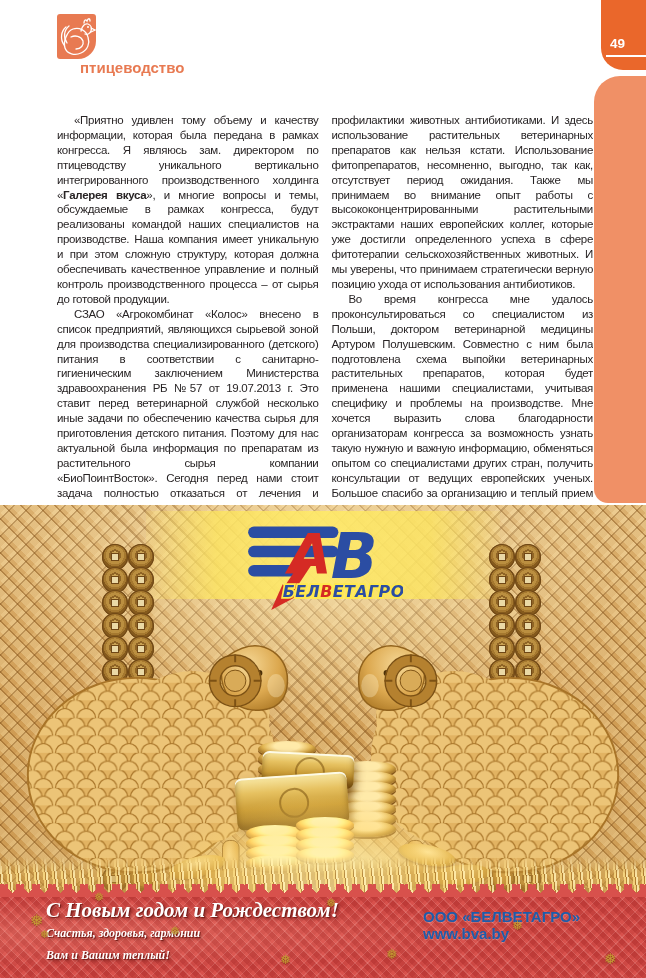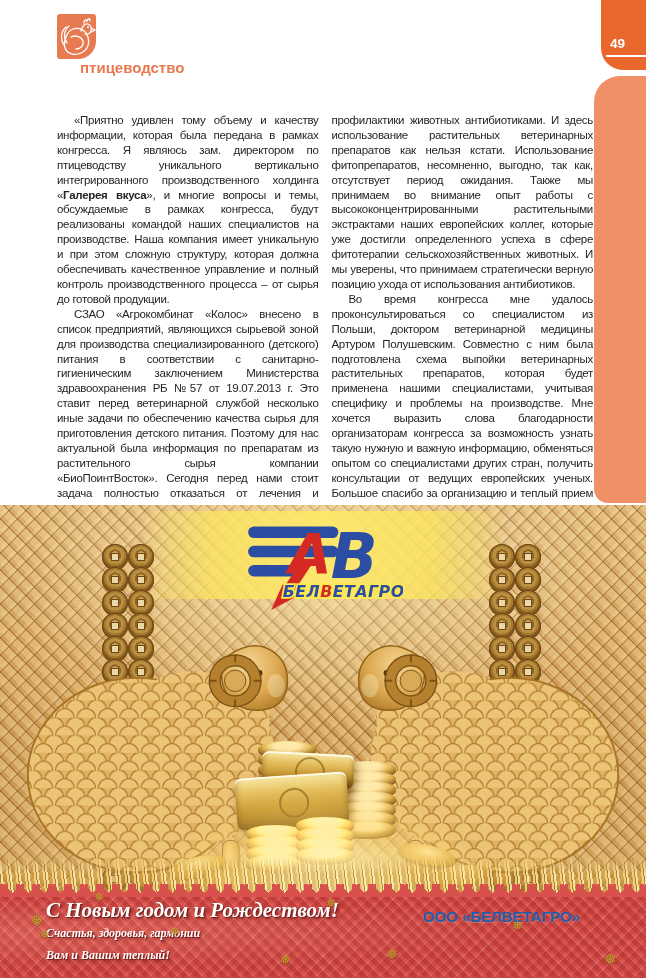--- a/index.html
+++ b/index.html
@@ -312,20 +312,21 @@
     <div class="straw"></div>
     <div class="banner">
       <div class="banner-body">
         <div class="greeting">
           <div class="greet-1">С Новым годом и Рождеством!</div>
           <div class="greet-2">Счастья, здоровья, гармонии</div>
           <div class="greet-3">Вам и Вашим теплый!</div>
         </div>
         <div class="contacts">
           <div>ООО «БЕЛВЕТАГРО»</div>
+          <div>www.bva.by</div>
         </div>
       </div>
       <div class="fringe"></div>
     </div>
 
     <span class="snowflake" style="left:30px;top:408px;font-size:16px">❅</span>
     <span class="snowflake" style="left:40px;top:424px;font-size:11px">❅</span>
     <span class="snowflake" style="left:94px;top:386px;font-size:12px">❅</span>
     <span class="snowflake" style="left:170px;top:420px;font-size:12px">❅</span>
     <span class="snowflake" style="left:280px;top:448px;font-size:13px">❅</span>

